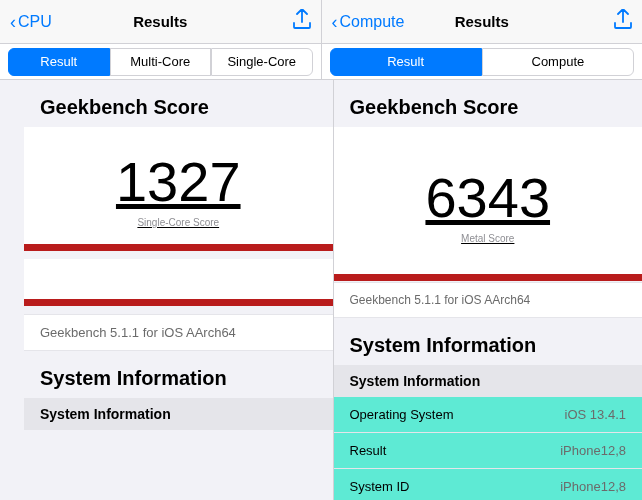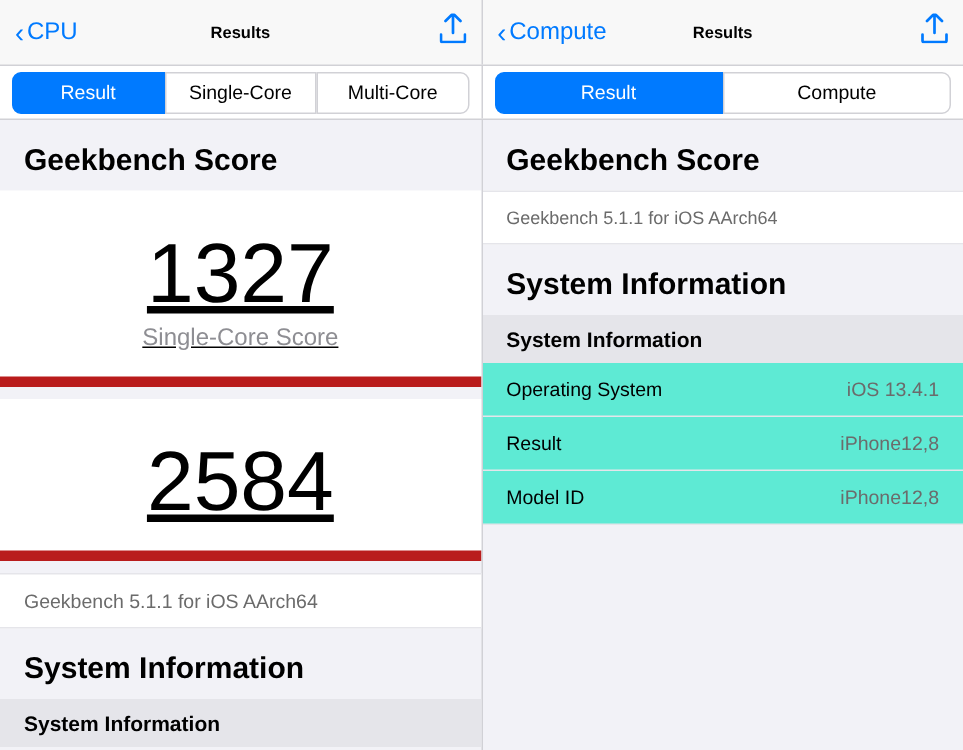--- a/index.html
+++ b/index.html
@@ -44,21 +44,21 @@
       cursor: pointer;
     }
 
     .nav-back .chevron {
       font-size: 18px;
       margin-right: 2px;
       line-height: 1;
     }
 
     .nav-title {
-      font-size: 11px;
+      font-size: 15px;
       font-weight: 600;
       color: #000;
     }
 
     .nav-share {
       position: absolute;
       right: 10px;
       color: #007aff;
       font-size: 18px;
       cursor: pointer;
@@ -114,20 +114,21 @@
     }
 
     .tab-btn:only-child {
       border-radius: 6px;
     }
 
     .content-area {
       display: flex;
       flex: 1;
       overflow: hidden;
+      margin-left: 24px;
     }
 
     .content-panel {
       flex: 1;
       background: #f2f2f7;
       overflow-y: auto;
       border-right: 1px solid #d1d1d6;
     }
 
     .content-panel:last-child {
@@ -152,21 +153,21 @@
     }
 
     .score-number {
       font-size: 56px;
       font-weight: 200;
       color: #000;
       line-height: 1.1;
     }
 
     .score-label {
-      font-size: 16px;
+      font-size: 10px;
       color: #8e8e93;
       margin-top: 4px;
     }
 
     .info-row {
       background: #fff;
       padding: 10px 16px;
       font-size: 13px;
       color: #6b6b6b;
       border-top: 1px solid #e5e5ea;
@@ -249,67 +250,70 @@
         <path d="M9 1v12M4 5l5-5 5 5M1 14v4a1 1 0 001 1h14a1 1 0 001-1v-4" stroke="#007aff" stroke-width="1.8" stroke-linecap="round" stroke-linejoin="round"></path>
       </svg>
     </div>
   </div>
 </div>
 
 <div class="tab-bar">
 
   <div class="tab-panel">
     <button class="tab-btn active">Result</button>
+    <button class="tab-btn">Multi-Core</button>
     <button class="tab-btn">Single-Core</button>
-    <button class="tab-btn">Multi-Core</button>
   </div>
 
   <div class="tab-panel">
     <button class="tab-btn active">Result</button>
     <button class="tab-btn">Compute</button>
   </div>
 </div>
 
 <div class="content-area">
 
   <div class="content-panel scroll-container">
     <div class="section-header">Geekbench Score</div>
 
     <div class="score-block">
       <div class="score-number">1327</div>
       <div class="score-label">Single-Core Score</div>
     </div>
 
     <div class="score-block" style="margin-top:8px;">
-      <div class="score-number">2584</div>
     </div>
 
     <div class="info-row">Geekbench 5.1.1 for iOS AArch64</div>
 
     <div class="sys-info-header">System Information</div>
     <div class="sys-info-sub-header">System Information</div>
 
   </div>
 
   <div class="content-panel scroll-container">
     <div class="section-header">Geekbench Score</div>
 
+    <div class="score-block" style="padding-top: 40px; padding-bottom: 30px;">
+      <div class="score-number">6343</div>
+      <div class="score-label">Metal Score</div>
+    </div>
 
     <div class="geek-version-row">Geekbench 5.1.1 for iOS AArch64</div>
 
     <div class="sys-info-header">System Information</div>
     <div class="sys-info-sub-header">System Information</div>
 
     <div class="sys-info-row">
       <span class="key">Operating System</span>
       <span class="val">iOS 13.4.1</span>
     </div>
     <div class="sys-info-row">
       <span class="key">Result</span>
       <span class="val">iPhone12,8</span>
     </div>
     <div class="sys-info-row">
-      <span class="key">Model ID</span>
+      <span class="key">System ID</span>
       <span class="val">iPhone12,8</span>
     </div>
 
   </div>
 </div>
 
 </body></html>

